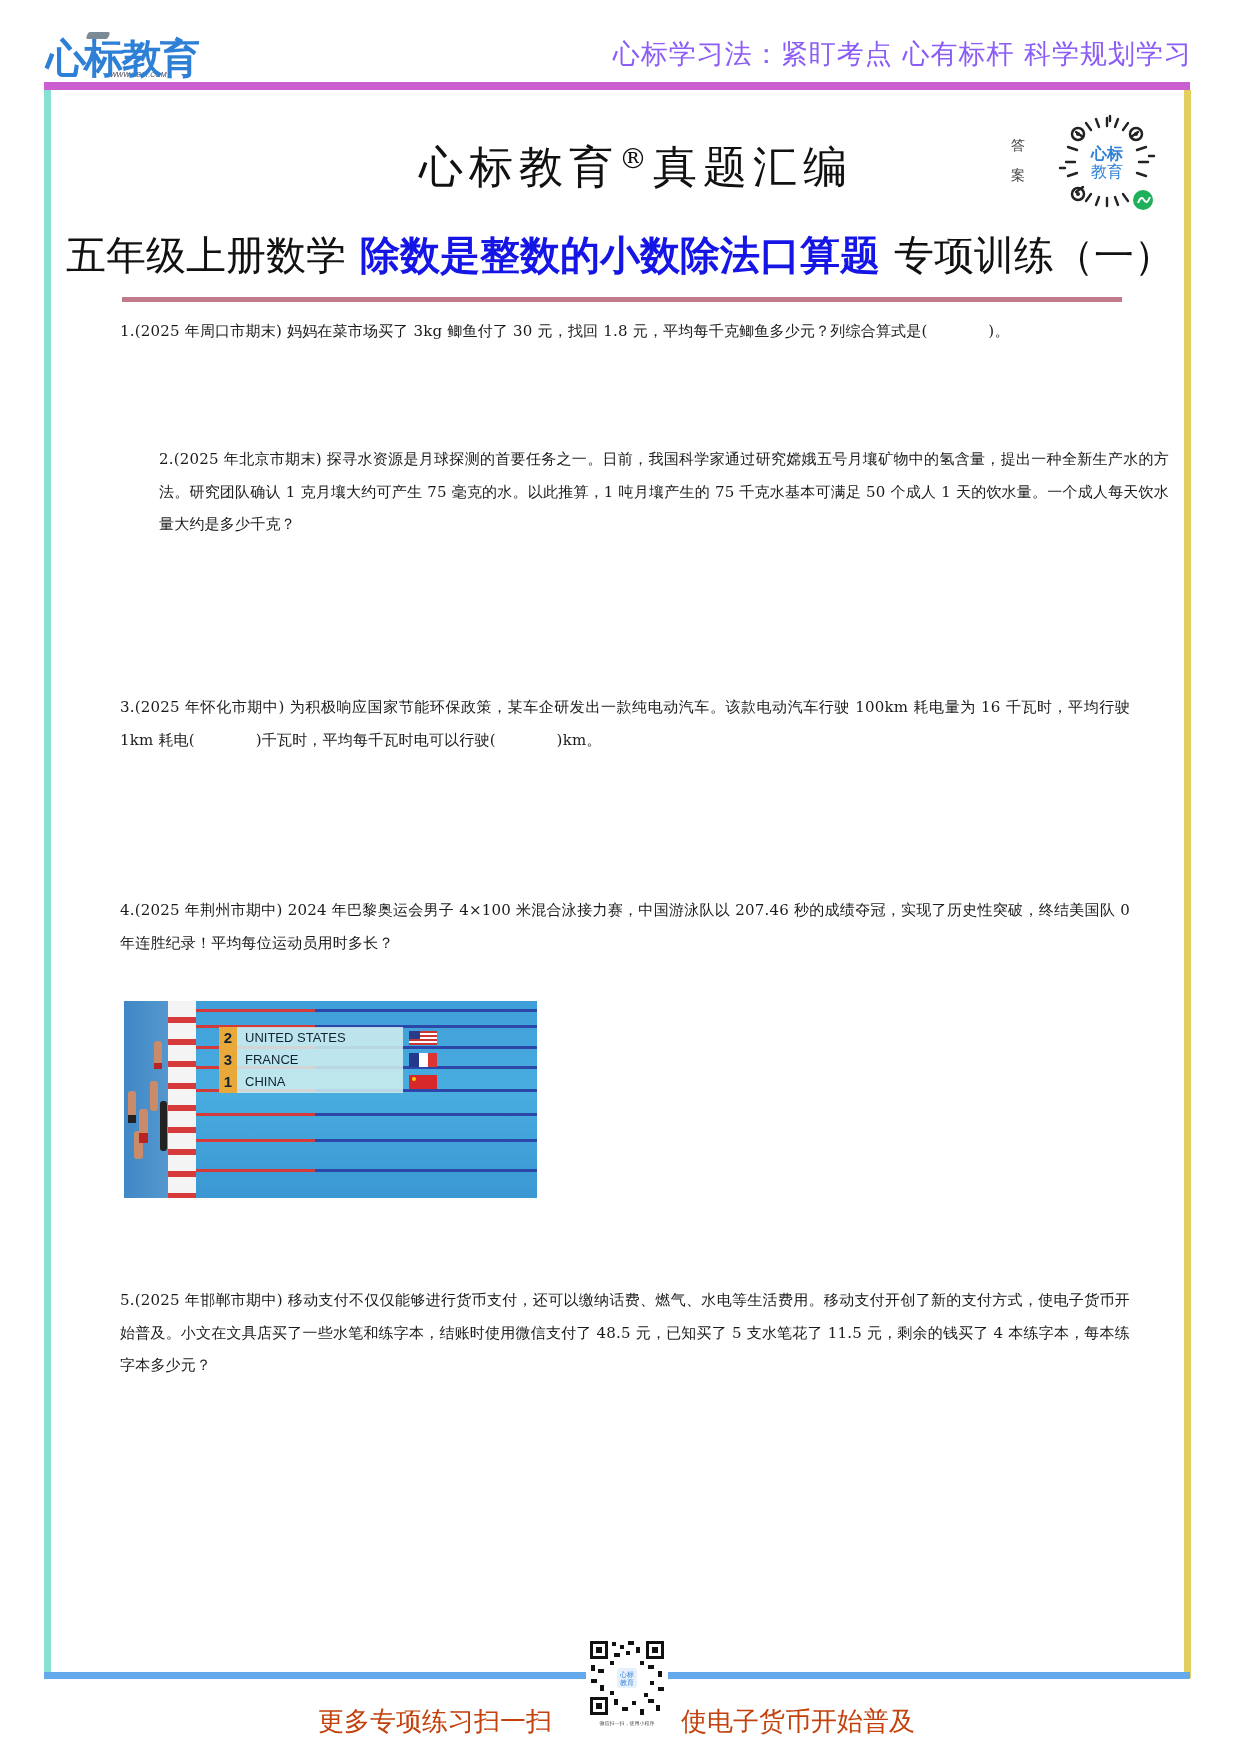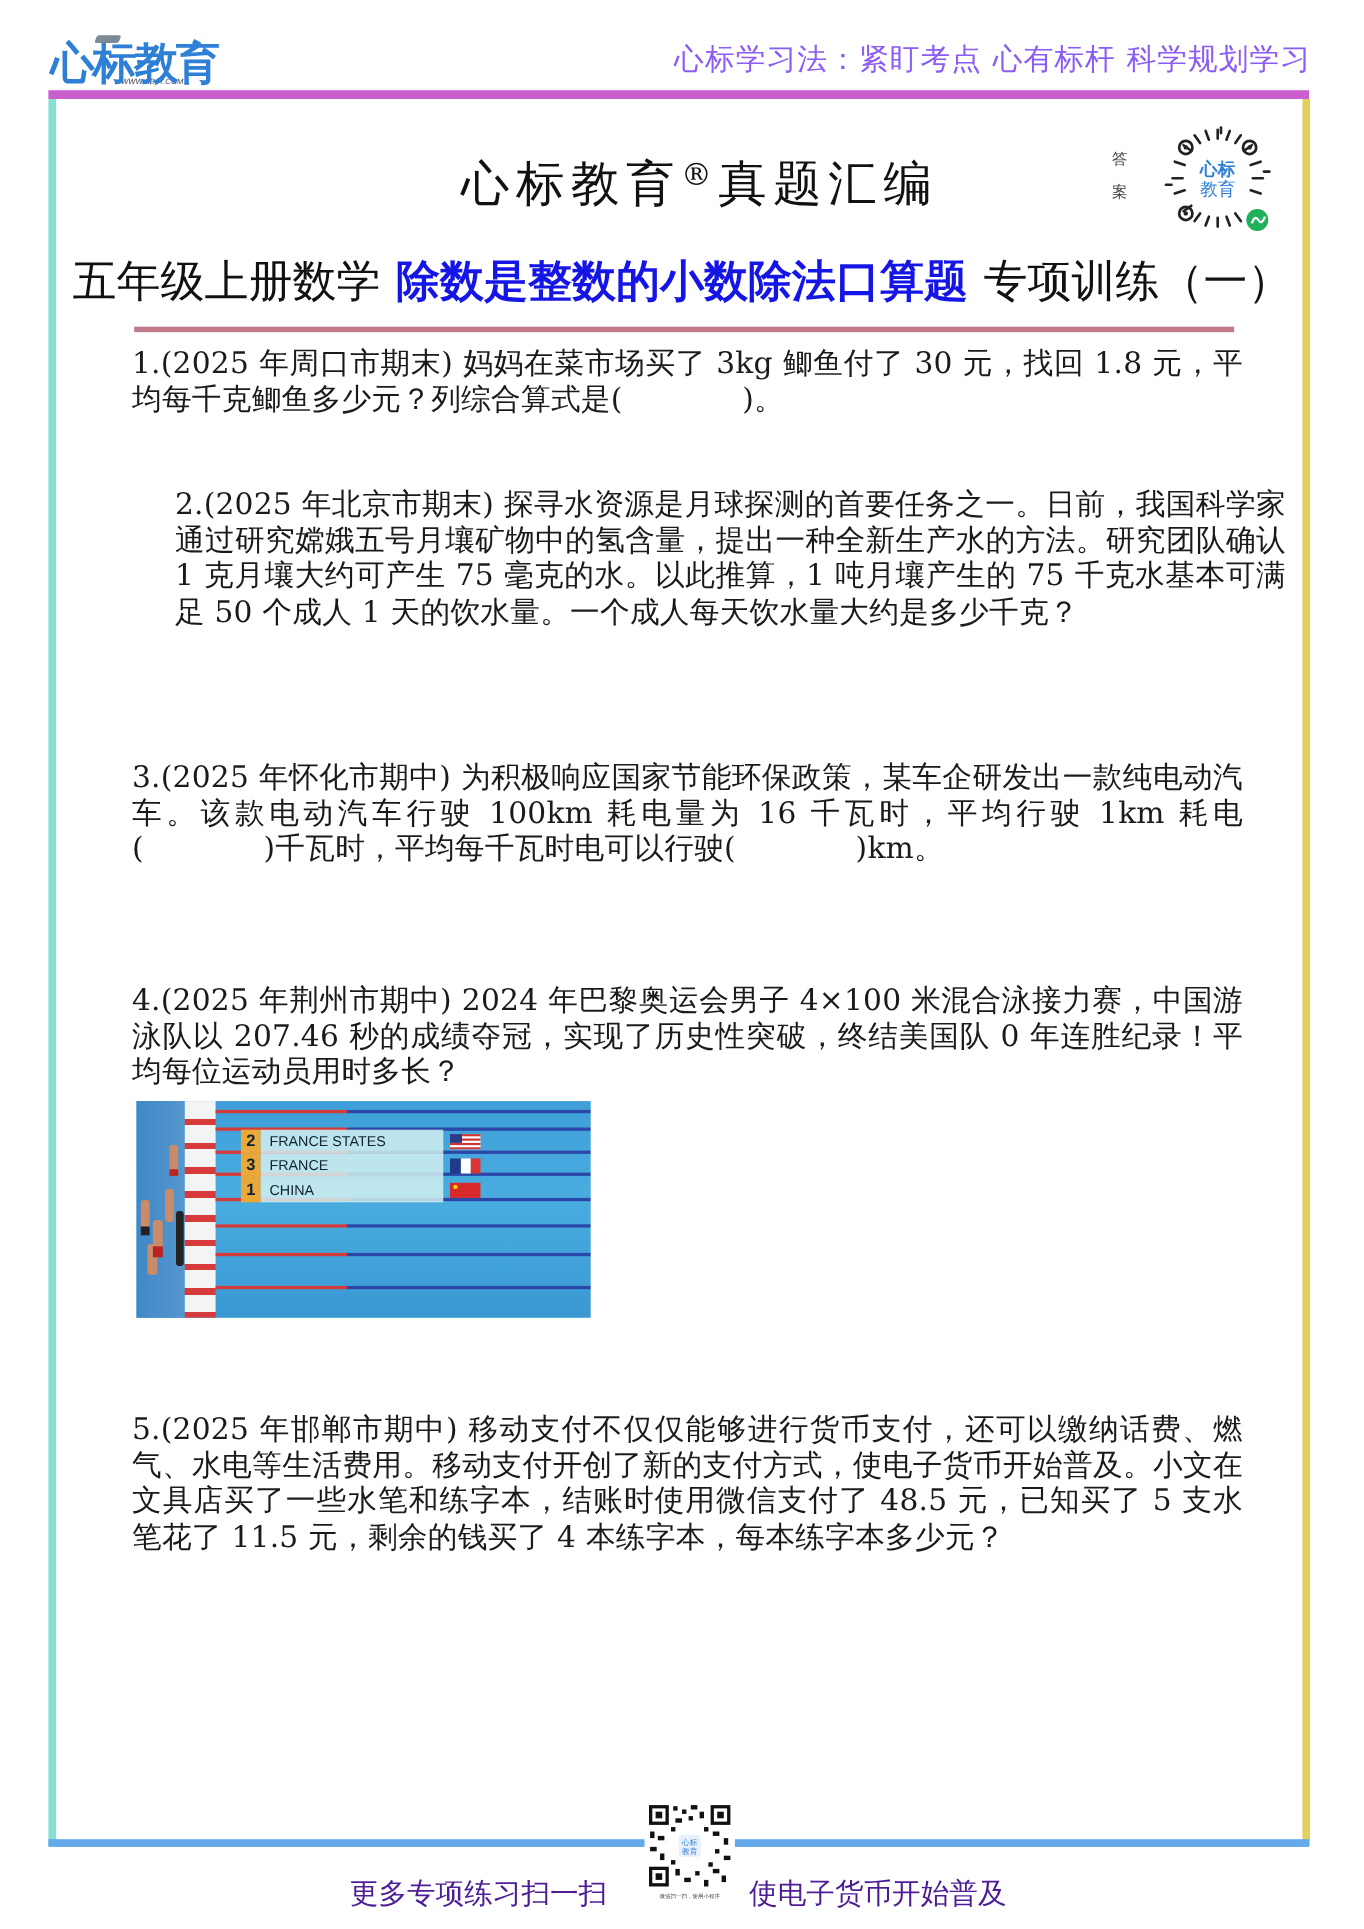--- a/index.html
+++ b/index.html
@@ -29,41 +29,41 @@
   .answer-label { left:1008px; top:130px; width:20px; font-size:14px; color:#444;
                   line-height:30px; text-align:center; font-family:"DejaVu Sans",sans-serif; }
   .qr-mini { left:1048px; top:112px; width:118px; height:108px; }
 
   .subtitle { left:0; width:1240px; top:228px; text-align:center;
               font-family:"DejaVu Sans","Liberation Sans",sans-serif; font-size:40px; color:#111; }
   .subtitle .hl { color:#1515e6; font-weight:bold; margin:0 14px; }
 
   .divider { left:122px; top:297px; width:1000px; height:5px; background:#c07a8c; }
 
-  .q { left:120px; width:1010px; font-size:27px; line-height:32.5px; color:#1a1a1a;
+  .q { left:120px; width:1010px; font-size:15px; line-height:32.5px; color:#1a1a1a;
        text-align:justify; letter-spacing:0.2px; }
 
   .photo { left:124px; top:1001px; width:413px; height:197px; overflow:hidden;
            background:linear-gradient(180deg,#3f9ed8 0%,#49ade0 45%,#3a97d2 100%); }
   .deck { position:absolute; left:0; top:0; width:55px; height:100%;
           background:linear-gradient(90deg,#3f88c6,#5a9bd0); }
   .edge { position:absolute; left:44px; top:0; width:28px; height:100%;
           background:repeating-linear-gradient(180deg,#f4f4f4 0 16px,#d73a3a 16px 22px); }
   .lane { position:absolute; left:72px; right:0; height:3px;
           background:linear-gradient(90deg,#d43a3a 0 35%,#2b48a8 35% 100%); }
   .board { position:absolute; left:95px; height:22px; display:flex; align-items:center;
            font-family:"Liberation Sans",sans-serif; font-size:13px; color:#123; }
   .board .rank { width:18px; height:22px; background:#e8a93a; color:#123; font-weight:bold;
                  text-align:center; line-height:22px; font-size:15px; }
   .board .name { background:rgba(210,240,240,0.85); height:22px; line-height:22px; padding:0 8px;
                  width:150px; }
   .flag { width:28px; height:14px; margin-left:6px; }
 
   .footer-text { top:1704px; font-family:Liberation Serif, serif;
-                 font-size:26px; color:#4c1d95; }
+                 font-size:26px; color:#c2410c; }
   .qr-foot { left:586px; top:1637px; width:82px; height:90px; background:#fff; }
   .qr-caption { left:586px; top:1720px; width:82px; font-size:5px; color:#444; text-align:center;
                 font-family:"DejaVu Sans",sans-serif; }
 </style>
 </head>
 <body>
 
 <div class="abs logo">
   <div style="position:relative;">
     <span class="logo-cap"></span>
@@ -161,21 +161,21 @@
   <div class="lane" style="top:24px;"></div>
   <div class="lane" style="top:45px;"></div>
   <div class="lane" style="top:65px;"></div>
   <div class="lane" style="top:88px;"></div>
   <div class="lane" style="top:112px;"></div>
   <div class="lane" style="top:138px;"></div>
   <div class="lane" style="top:168px;"></div>
 
   <div class="board" style="top:26px;">
     <span class="rank">2</span>
-    <span class="name">FRANCE STATES</span>
+    <span class="name">UNITED STATES</span>
     <svg class="flag" viewBox="0 0 28 14">
       <rect width="28" height="14" fill="#fff"></rect>
       <g fill="#c33">
           <rect y="0" width="28" height="2"></rect>
           <rect y="4" width="28" height="2"></rect>
           <rect y="8" width="28" height="2"></rect>
           <rect y="12" width="28" height="2"></rect>
         </g>
       <rect width="11" height="8" fill="#2a3b8a"></rect>
     </svg>

